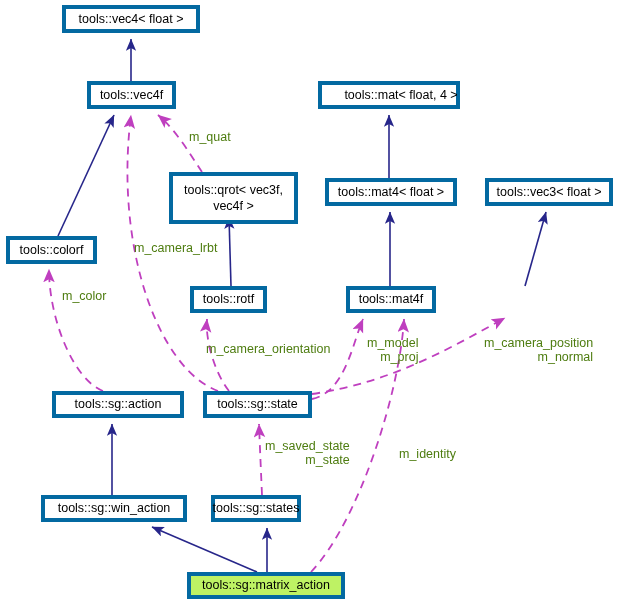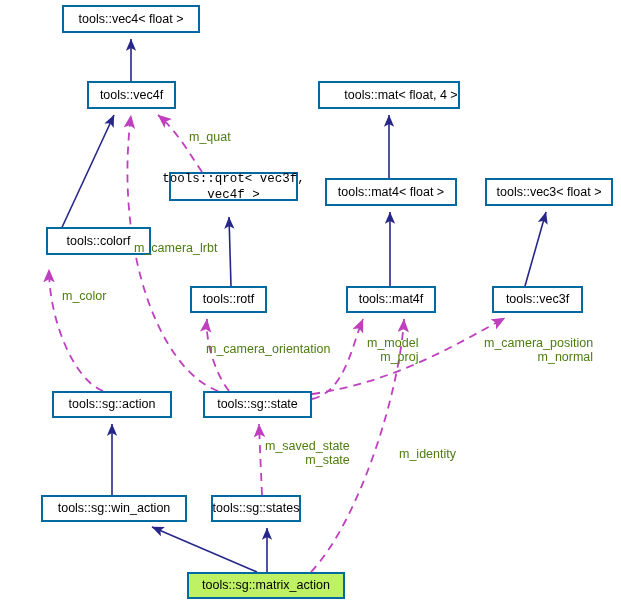--- a/index.html
+++ b/index.html
@@ -18,21 +18,21 @@
   #edge-layer {
     position: absolute;
     left: 0;
     top: 0;
     width: 621px;
     height: 603px;
   }
   .node {
     position: absolute;
     box-sizing: border-box;
-    border: 2px solid #0369a1;
+    border: 4px solid #0369a1;
     background: #ffffff;
     color: #000000;
     font-size: 12.5px;
     line-height: 13px;
     text-align: center;
     display: flex;
     align-items: center;
     justify-content: center;
     white-space: pre;
     z-index: 5;
@@ -88,36 +88,35 @@
       <path d="M311,572 C360,520 400,390 404,319"></path>
     </g>
   </svg>
 
   <div class="node" style="left:62px;  top:5px;   width:138px; height:28px;">tools::vec4&lt; float &gt;</div>
 
   <div class="node" style="left:87px;  top:81px;  width:89px;  height:28px;">tools::vec4f</div>
 
   <div class="node" style="left:318px; top:81px;  width:142px; height:28px;padding-left:24px;">tools::mat&lt; float, 4 &gt;</div>
 
-  <div class="node" style="left:169px; top:172px; width:129px; height:29px; line-height:16px;font-family:Liberation Mono, monospace;">tools::qrot&lt; vec3f,
+  <div class="node" style="left:169px; top:172px; width:129px; height:52px; line-height:16px;">tools::qrot&lt; vec3f,
 vec4f &gt;</div>
 
   <div class="node" style="left:325px; top:178px; width:132px; height:28px;">tools::mat4&lt; float &gt;</div>
 
   <div class="node" style="left:485px; top:178px; width:128px; height:28px;">tools::vec3&lt; float &gt;</div>
 
-  <div class="node" style="left:6px;   top:227px; width:105px;  height:28px;margin-left:40px;">tools::colorf</div>
+  <div class="node" style="left:6px;   top:236px; width:91px;  height:28px;">tools::colorf</div>
 
   <div class="node" style="left:190px; top:286px; width:77px;  height:27px;">tools::rotf</div>
 
   <div class="node" style="left:346px; top:286px; width:90px;  height:27px;">tools::mat4f</div>
 
-  <div class="node" style="left:492px; top:286px; width:91px;  height:27px;">tools::vec3f</div>
 
-  <div class="node" style="left:52px;  top:391px; width:120px; height:27px;">tools::sg::action</div>
+  <div class="node" style="left:52px;  top:391px; width:132px; height:27px;">tools::sg::action</div>
 
   <div class="node" style="left:203px; top:391px; width:109px; height:27px;">tools::sg::state</div>
 
   <div class="node" style="left:41px;  top:495px; width:146px; height:27px;">tools::sg::win_action</div>
 
   <div class="node" style="left:211px; top:495px; width:90px; height:27px;">tools::sg::states</div>
 
   <div class="node highlight" style="left:187px; top:572px; width:158px; height:27px;">tools::sg::matrix_action</div>
 
   <div class="edge-label" style="left:189px; top:130px;">m_quat</div>

